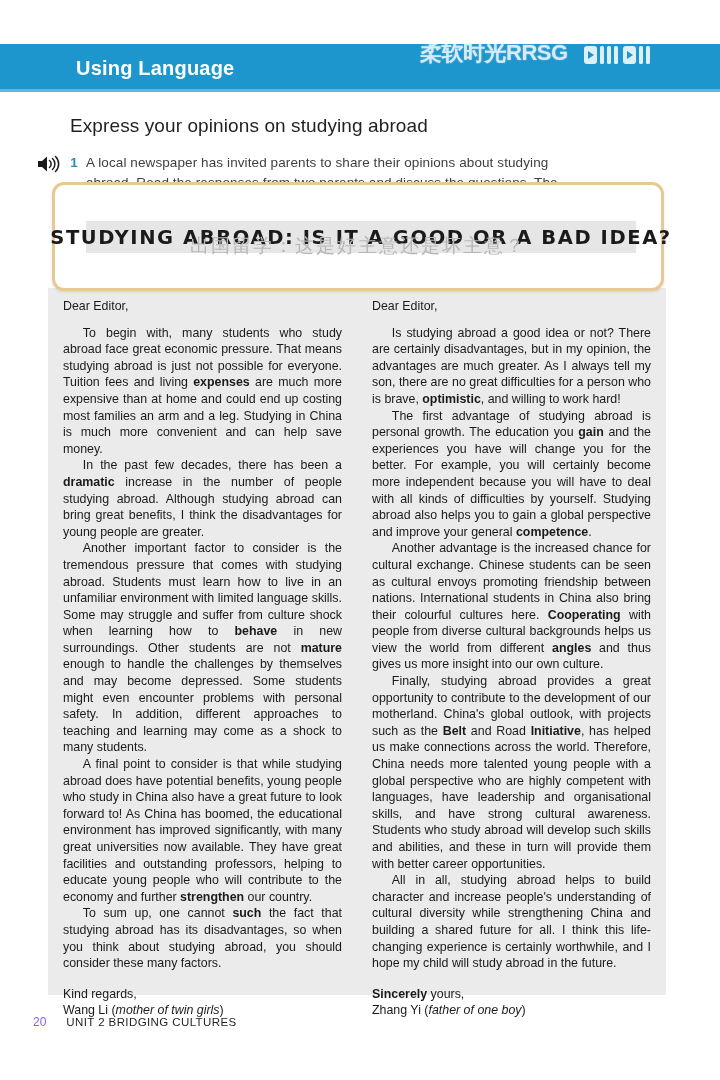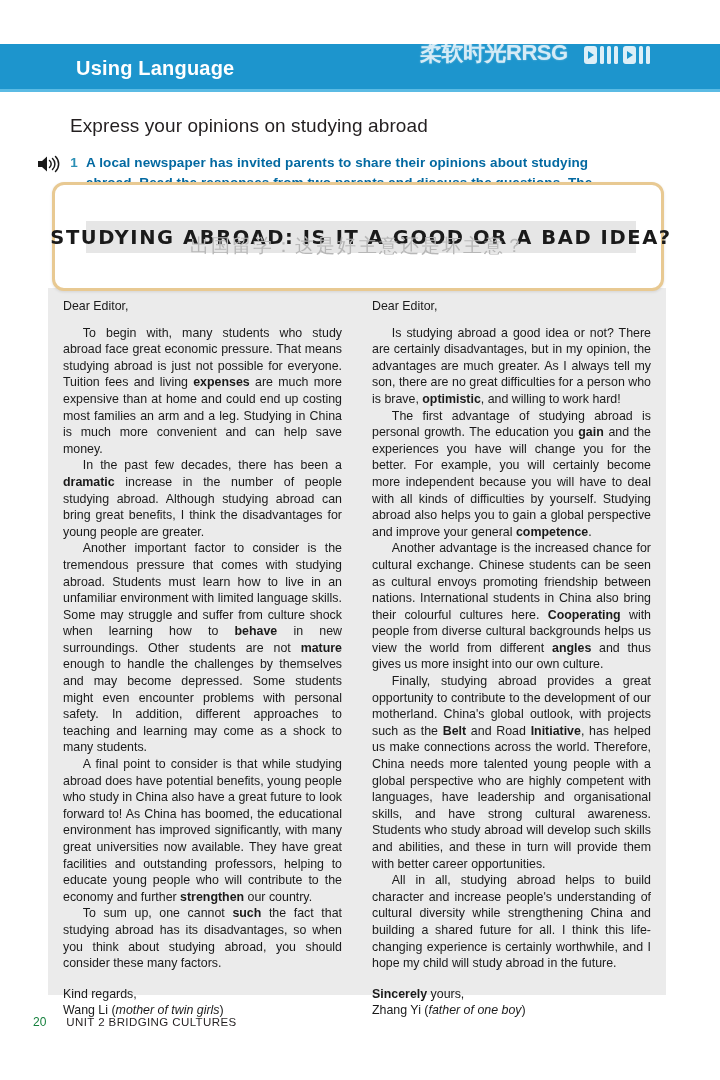--- a/index.html
+++ b/index.html
@@ -100,22 +100,22 @@
   .activity-num {
     flex: 0 0 24px;
     font-size: 13.5px;
     font-weight: 600;
     color: #2b8fb5;
     text-align: center;
     line-height: 19px;
   }
   .activity-text {
     font-size: 13.5px;
-    font-weight: 700;
-    color: #0369a1;
+    font-weight: 400;
+    color: #404040;
     line-height: 20px;
     letter-spacing: .1px;
   }
   .activity-text .line2 { display: block; }
 
   
   .letters {
     position: absolute;
     left: 48px; top: 288px;
     width: 618px; height: 707px;
@@ -153,21 +153,21 @@
   
   .footer {
     position: absolute;
     left: 33px; top: 1015px;
     display: flex;
     align-items: baseline;
     gap: 20px;
   }
   .folio {
     font-size: 12px;
-    color: #15803d;
+    color: #8b5cf6;
     font-weight: 400;
   }
   .running-head {
     font-size: 11.5px;
     color: #231f20;
     font-weight: 400;
     letter-spacing: .4px;
   }
 
   

